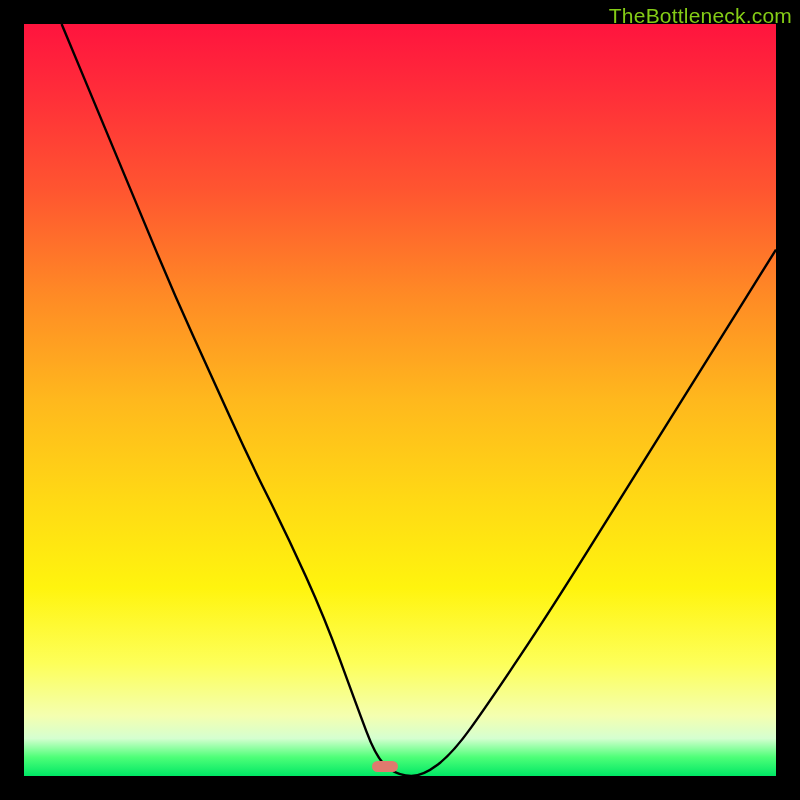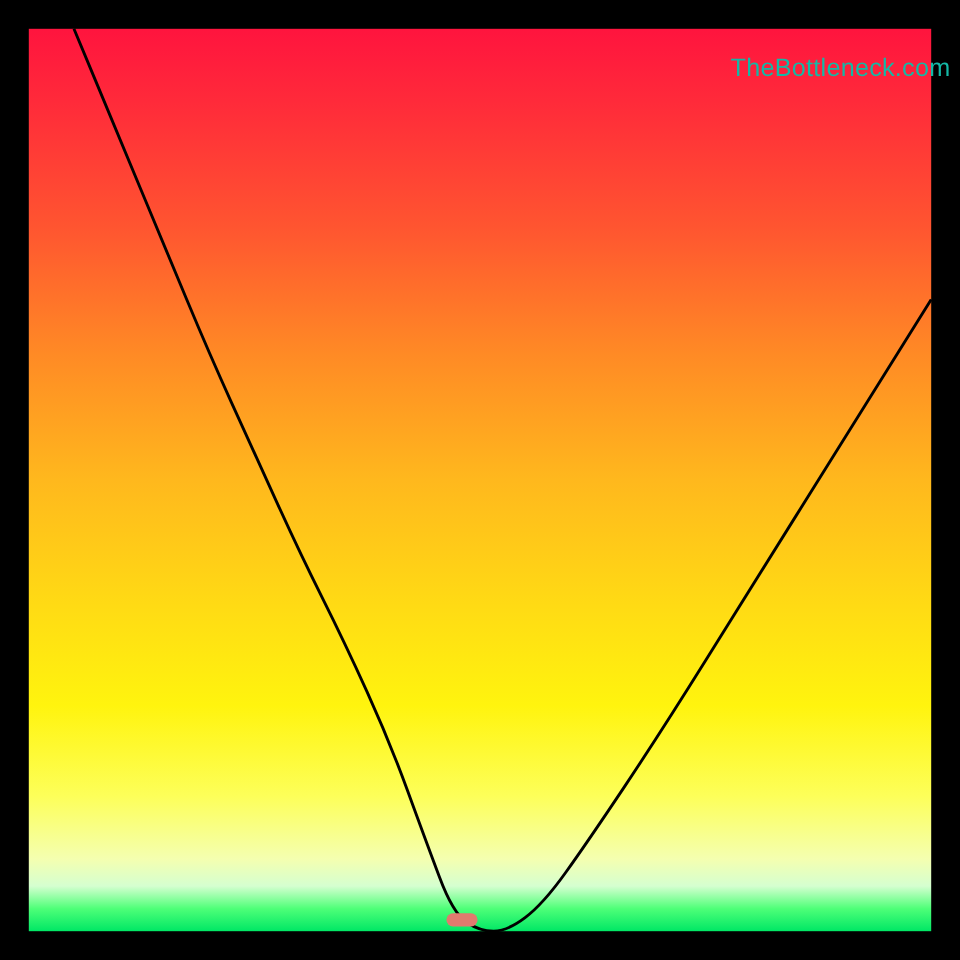--- a/index.html
+++ b/index.html
@@ -54,26 +54,25 @@
     position: absolute;
     width: 26px;
     height: 11px;
     background: #e07a6e;
     border-radius: 6px;
   }
   .watermark {
     position: absolute;
     top: 4px;
     right: 8px;
-    color: #14b8a6;
+    color: #84cc16;
     font-size: 21px;
     letter-spacing: 0.2px;
     font-weight: 500;
     user-select: none;
-    margin-top: 41px;
   }
 </style>
 </head>
 <body>
 
 <div class="frame">
   <div class="gradient"></div>
 
   <svg class="curve" viewBox="0 0 752 752">
     <path id="curvePath" fill="none" stroke="#000" stroke-width="2.4" d="M 37.6 0.0 Q 37.6 0.0 56.4 45.1 Q 75.2 90.2 94.0 135.4 Q 112.8 180.5 131.6 225.6 Q 150.4 270.7 169.2 312.1 Q 188.0 353.4 206.8 394.8 Q 225.6 436.2 244.4 473.8 Q 263.2 511.4 282.0 552.7 Q 300.8 594.1 315.8 635.4 Q 330.9 676.8 342.2 706.9 Q 353.4 737.0 364.7 744.5 Q 376.0 752.0 387.3 752.0 Q 398.6 752.0 413.6 740.7 Q 428.6 729.4 447.4 703.1 Q 466.2 676.8 496.3 631.7 Q 526.4 586.6 564.0 526.4 Q 601.6 466.2 639.2 406.1 Q 676.8 345.9 714.4 285.8 T 752.0 225.6"></path>

